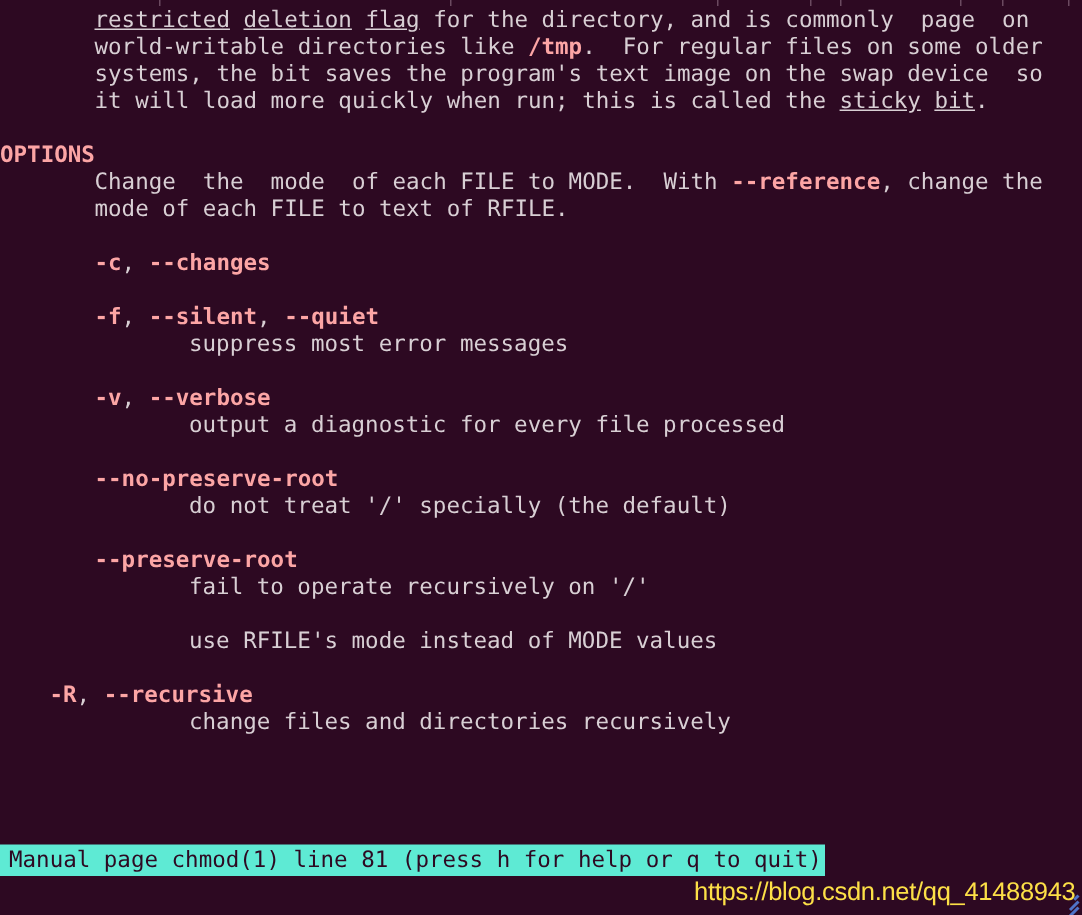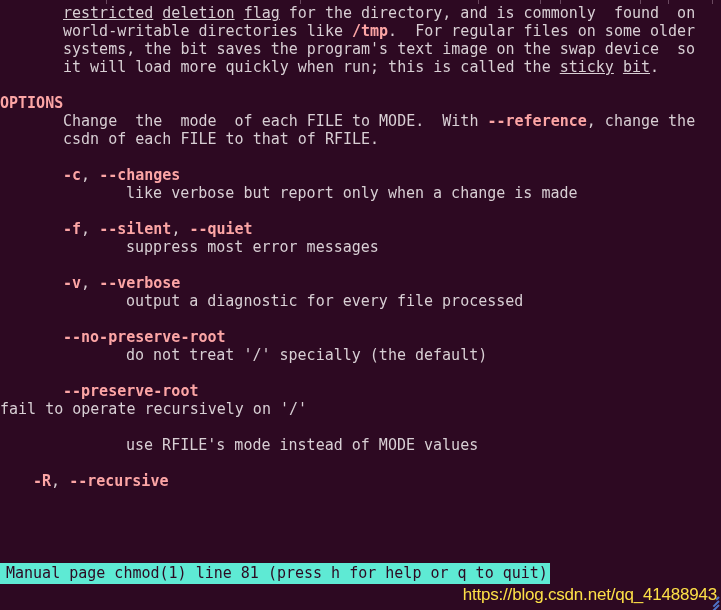--- a/index.html
+++ b/index.html
@@ -121,47 +121,47 @@
       <i style="left: 300px;"></i>
       <i style="left: 478px;"></i>
       <i style="left: 540px;"></i>
       <i style="left: 560px;"></i>
       <i style="left: 640px;"></i>
       <i style="left: 668px;"></i>
       <i style="left: 712px;"></i>
     </div>
 
   <div id="pager-content">
-      <div class="line" style="padding-left: 63px;"><span class="u">restricted</span><span> </span><span class="u">deletion</span><span> </span><span class="u">flag</span><span> for the directory, and is commonly  found  on</span></div>
+      <div class="line" style="padding-left: 63px;"><span class="u">restricted</span><span> </span><span class="u">deletion</span><span> </span><span class="u">flag</span><span> for the directory, and is commonly  page  on</span></div>
       <div class="line" style="padding-left: 63px;"><span>world-writable directories like </span><span class="b">/tmp</span><span>.  For regular files on some older</span></div>
       <div class="line" style="padding-left: 63px;"><span>systems, the bit saves the program's text image on the swap device  so</span></div>
       <div class="line" style="padding-left: 63px;"><span>it will load more quickly when run; this is called the </span><span class="u">sticky</span><span> </span><span class="u">bit</span><span>.</span></div>
       <div class="line" style="padding-left: 0px;">&nbsp;</div>
       <div class="line" style="padding-left: 0px;"><span class="b">OPTIONS</span></div>
       <div class="line" style="padding-left: 63px;"><span>Change  the  mode  of each FILE to MODE.  With </span><span class="b">--reference</span><span>, change the</span></div>
-      <div class="line" style="padding-left: 63px;"><span>csdn of each FILE to that of RFILE.</span></div>
+      <div class="line" style="padding-left: 63px;"><span>mode of each FILE to text of RFILE.</span></div>
       <div class="line" style="padding-left: 0px;">&nbsp;</div>
       <div class="line" style="padding-left: 63px;"><span class="b">-c</span><span>, </span><span class="b">--changes</span></div>
-      <div class="line" style="padding-left: 126px;"><span>like verbose but report only when a change is made</span></div>
       <div class="line" style="padding-left: 0px;">&nbsp;</div>
       <div class="line" style="padding-left: 63px;"><span class="b">-f</span><span>, </span><span class="b">--silent</span><span>, </span><span class="b">--quiet</span></div>
       <div class="line" style="padding-left: 126px;"><span>suppress most error messages</span></div>
       <div class="line" style="padding-left: 0px;">&nbsp;</div>
       <div class="line" style="padding-left: 63px;"><span class="b">-v</span><span>, </span><span class="b">--verbose</span></div>
       <div class="line" style="padding-left: 126px;"><span>output a diagnostic for every file processed</span></div>
       <div class="line" style="padding-left: 0px;">&nbsp;</div>
       <div class="line" style="padding-left: 63px;"><span class="b">--no-preserve-root</span></div>
       <div class="line" style="padding-left: 126px;"><span>do not treat '/' specially (the default)</span></div>
       <div class="line" style="padding-left: 0px;">&nbsp;</div>
       <div class="line" style="padding-left: 63px;"><span class="b">--preserve-root</span></div>
-      <div class="line" style=""><span>fail to operate recursively on '/'</span></div>
+      <div class="line" style="padding-left: 126px;"><span>fail to operate recursively on '/'</span></div>
       <div class="line" style="padding-left: 0px;">&nbsp;</div>
       <div class="line" style="padding-left: 126px;"><span>use RFILE's mode instead of MODE values</span></div>
       <div class="line" style="padding-left: 0px;">&nbsp;</div>
       <div class="line" style="padding-left: 33px;"><span class="b">-R</span><span>, </span><span class="b">--recursive</span></div>
+      <div class="line" style="padding-left: 126px;"><span>change files and directories recursively</span></div>
       <div class="line" style="padding-left: 0px;">&nbsp;</div>
     </div>
 
   <div id="status-bar" style="width: 540px;">Manual page chmod(1) line 81 (press h for help or q to quit)</div>
 
   <div id="watermark">https://blog.csdn.net/qq_41488943</div>
 
   <div id="resize-grip">
     <i></i>
       <i></i>

